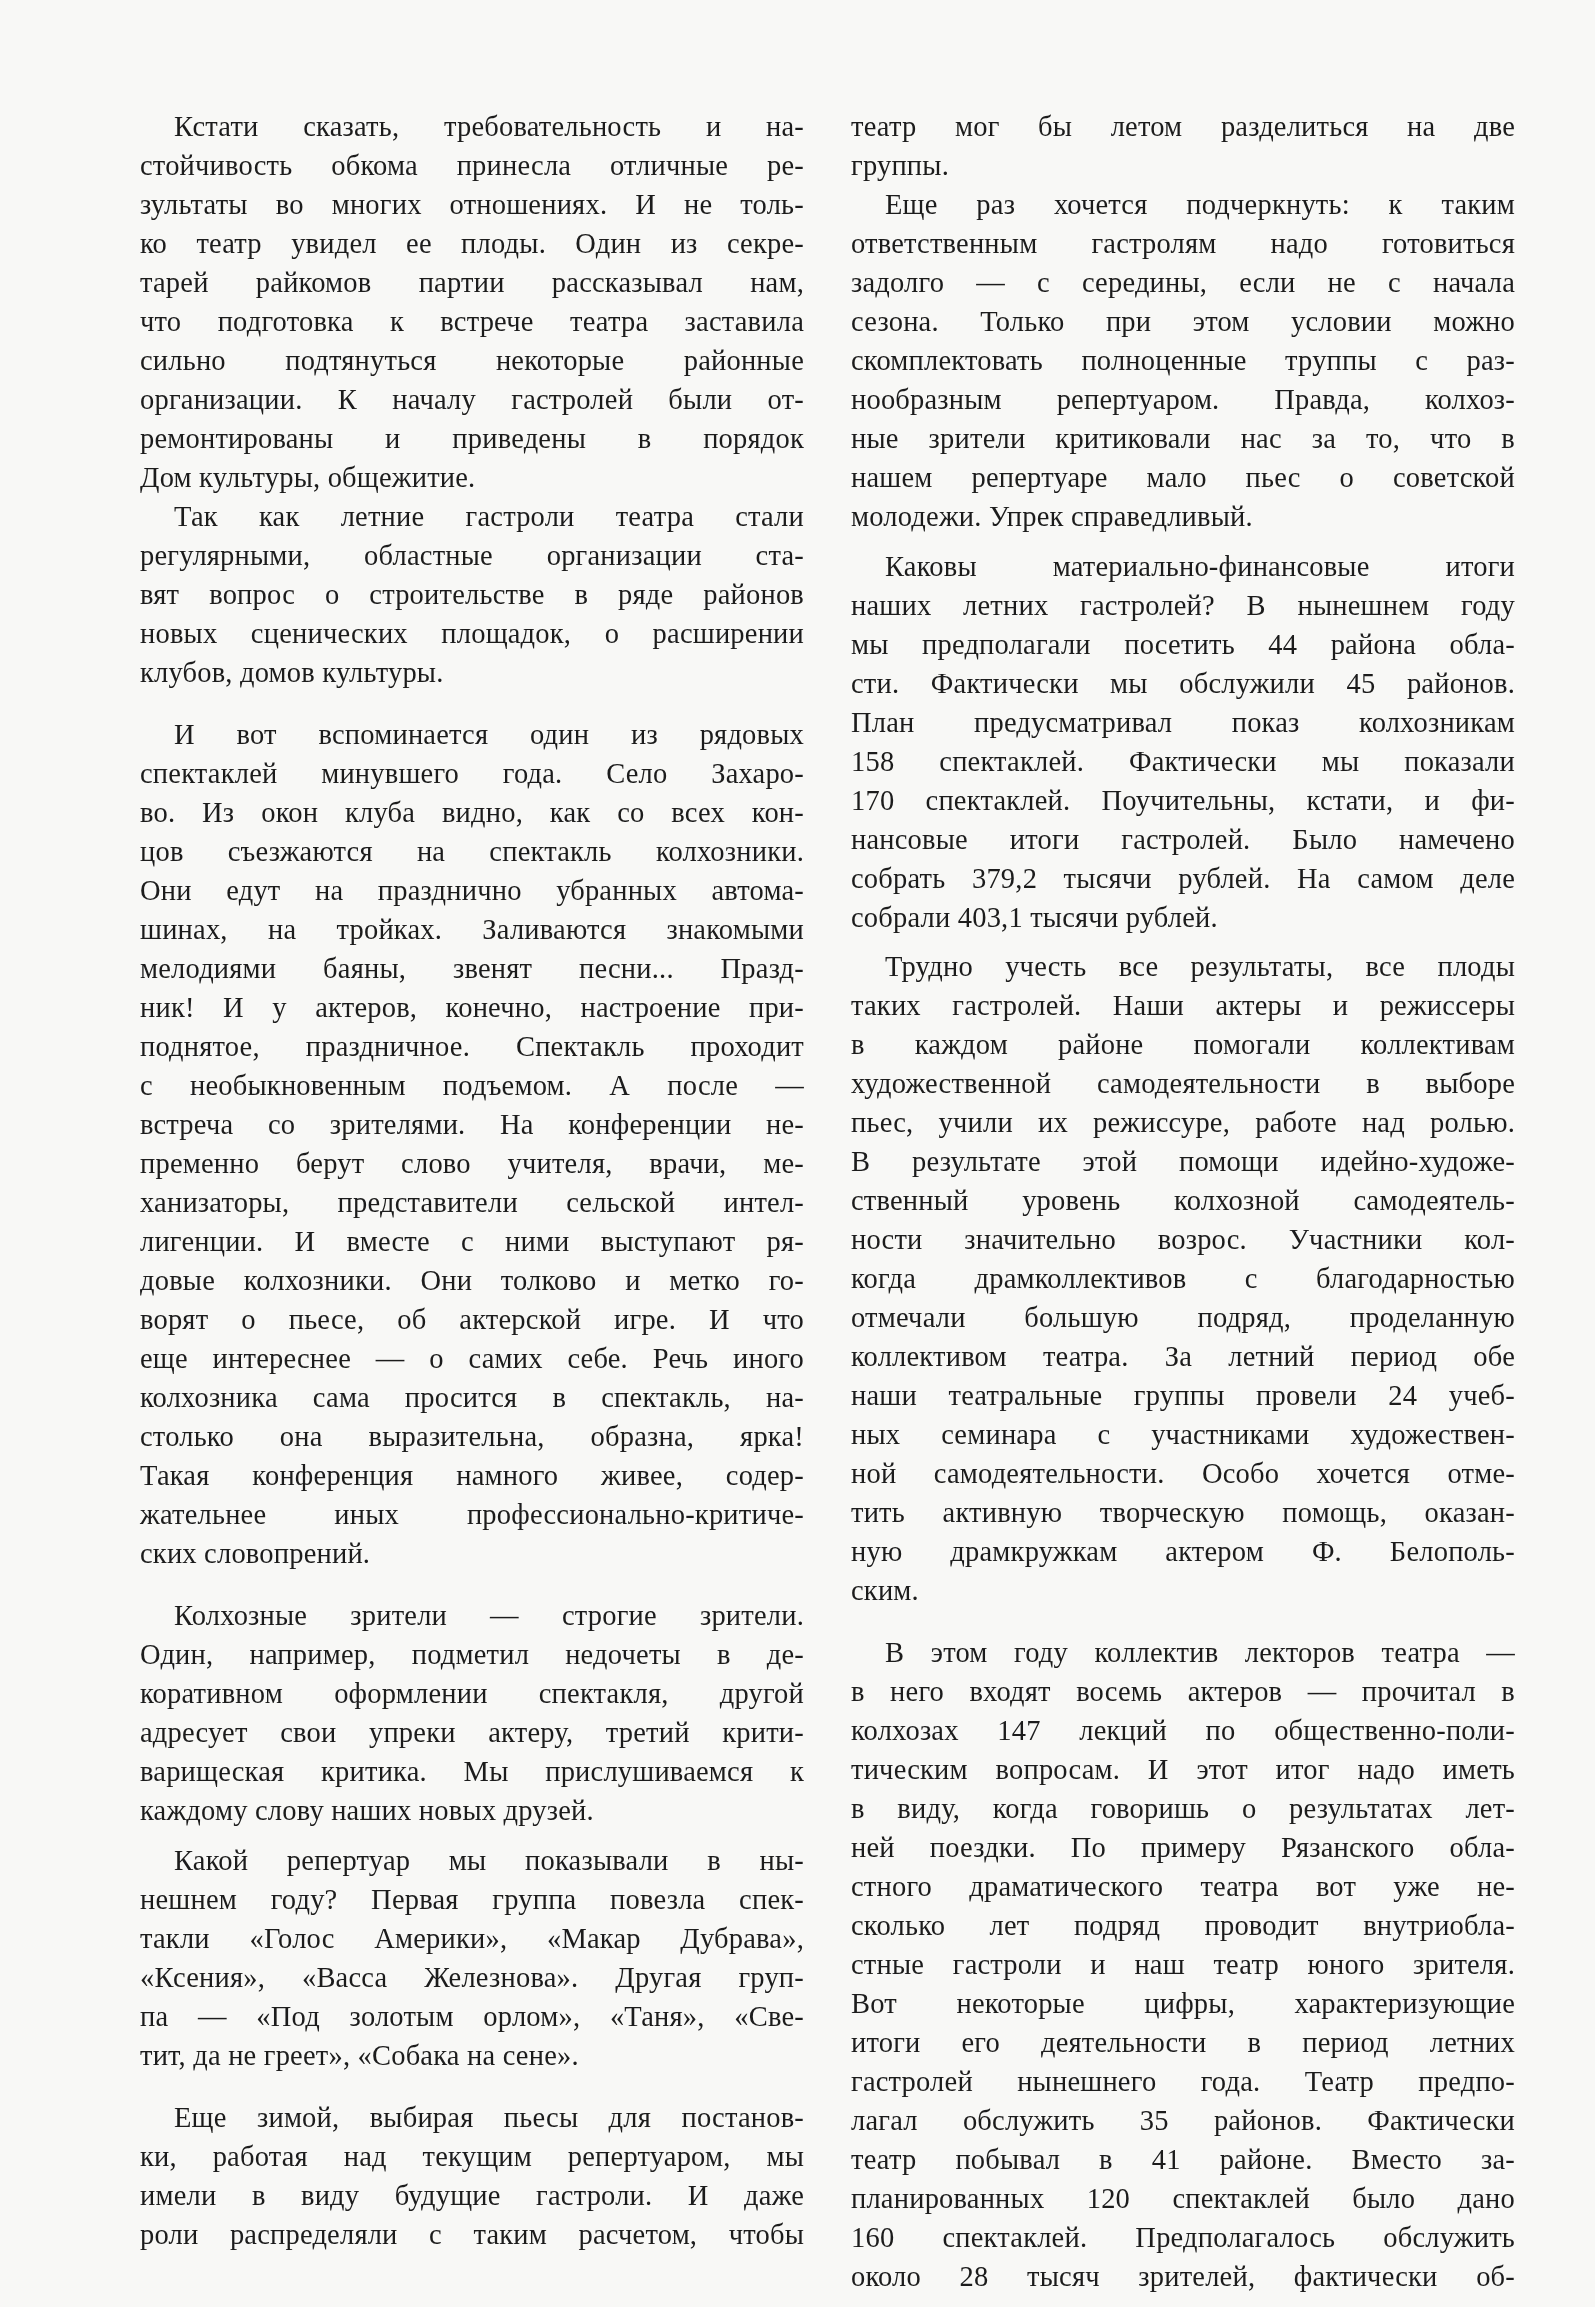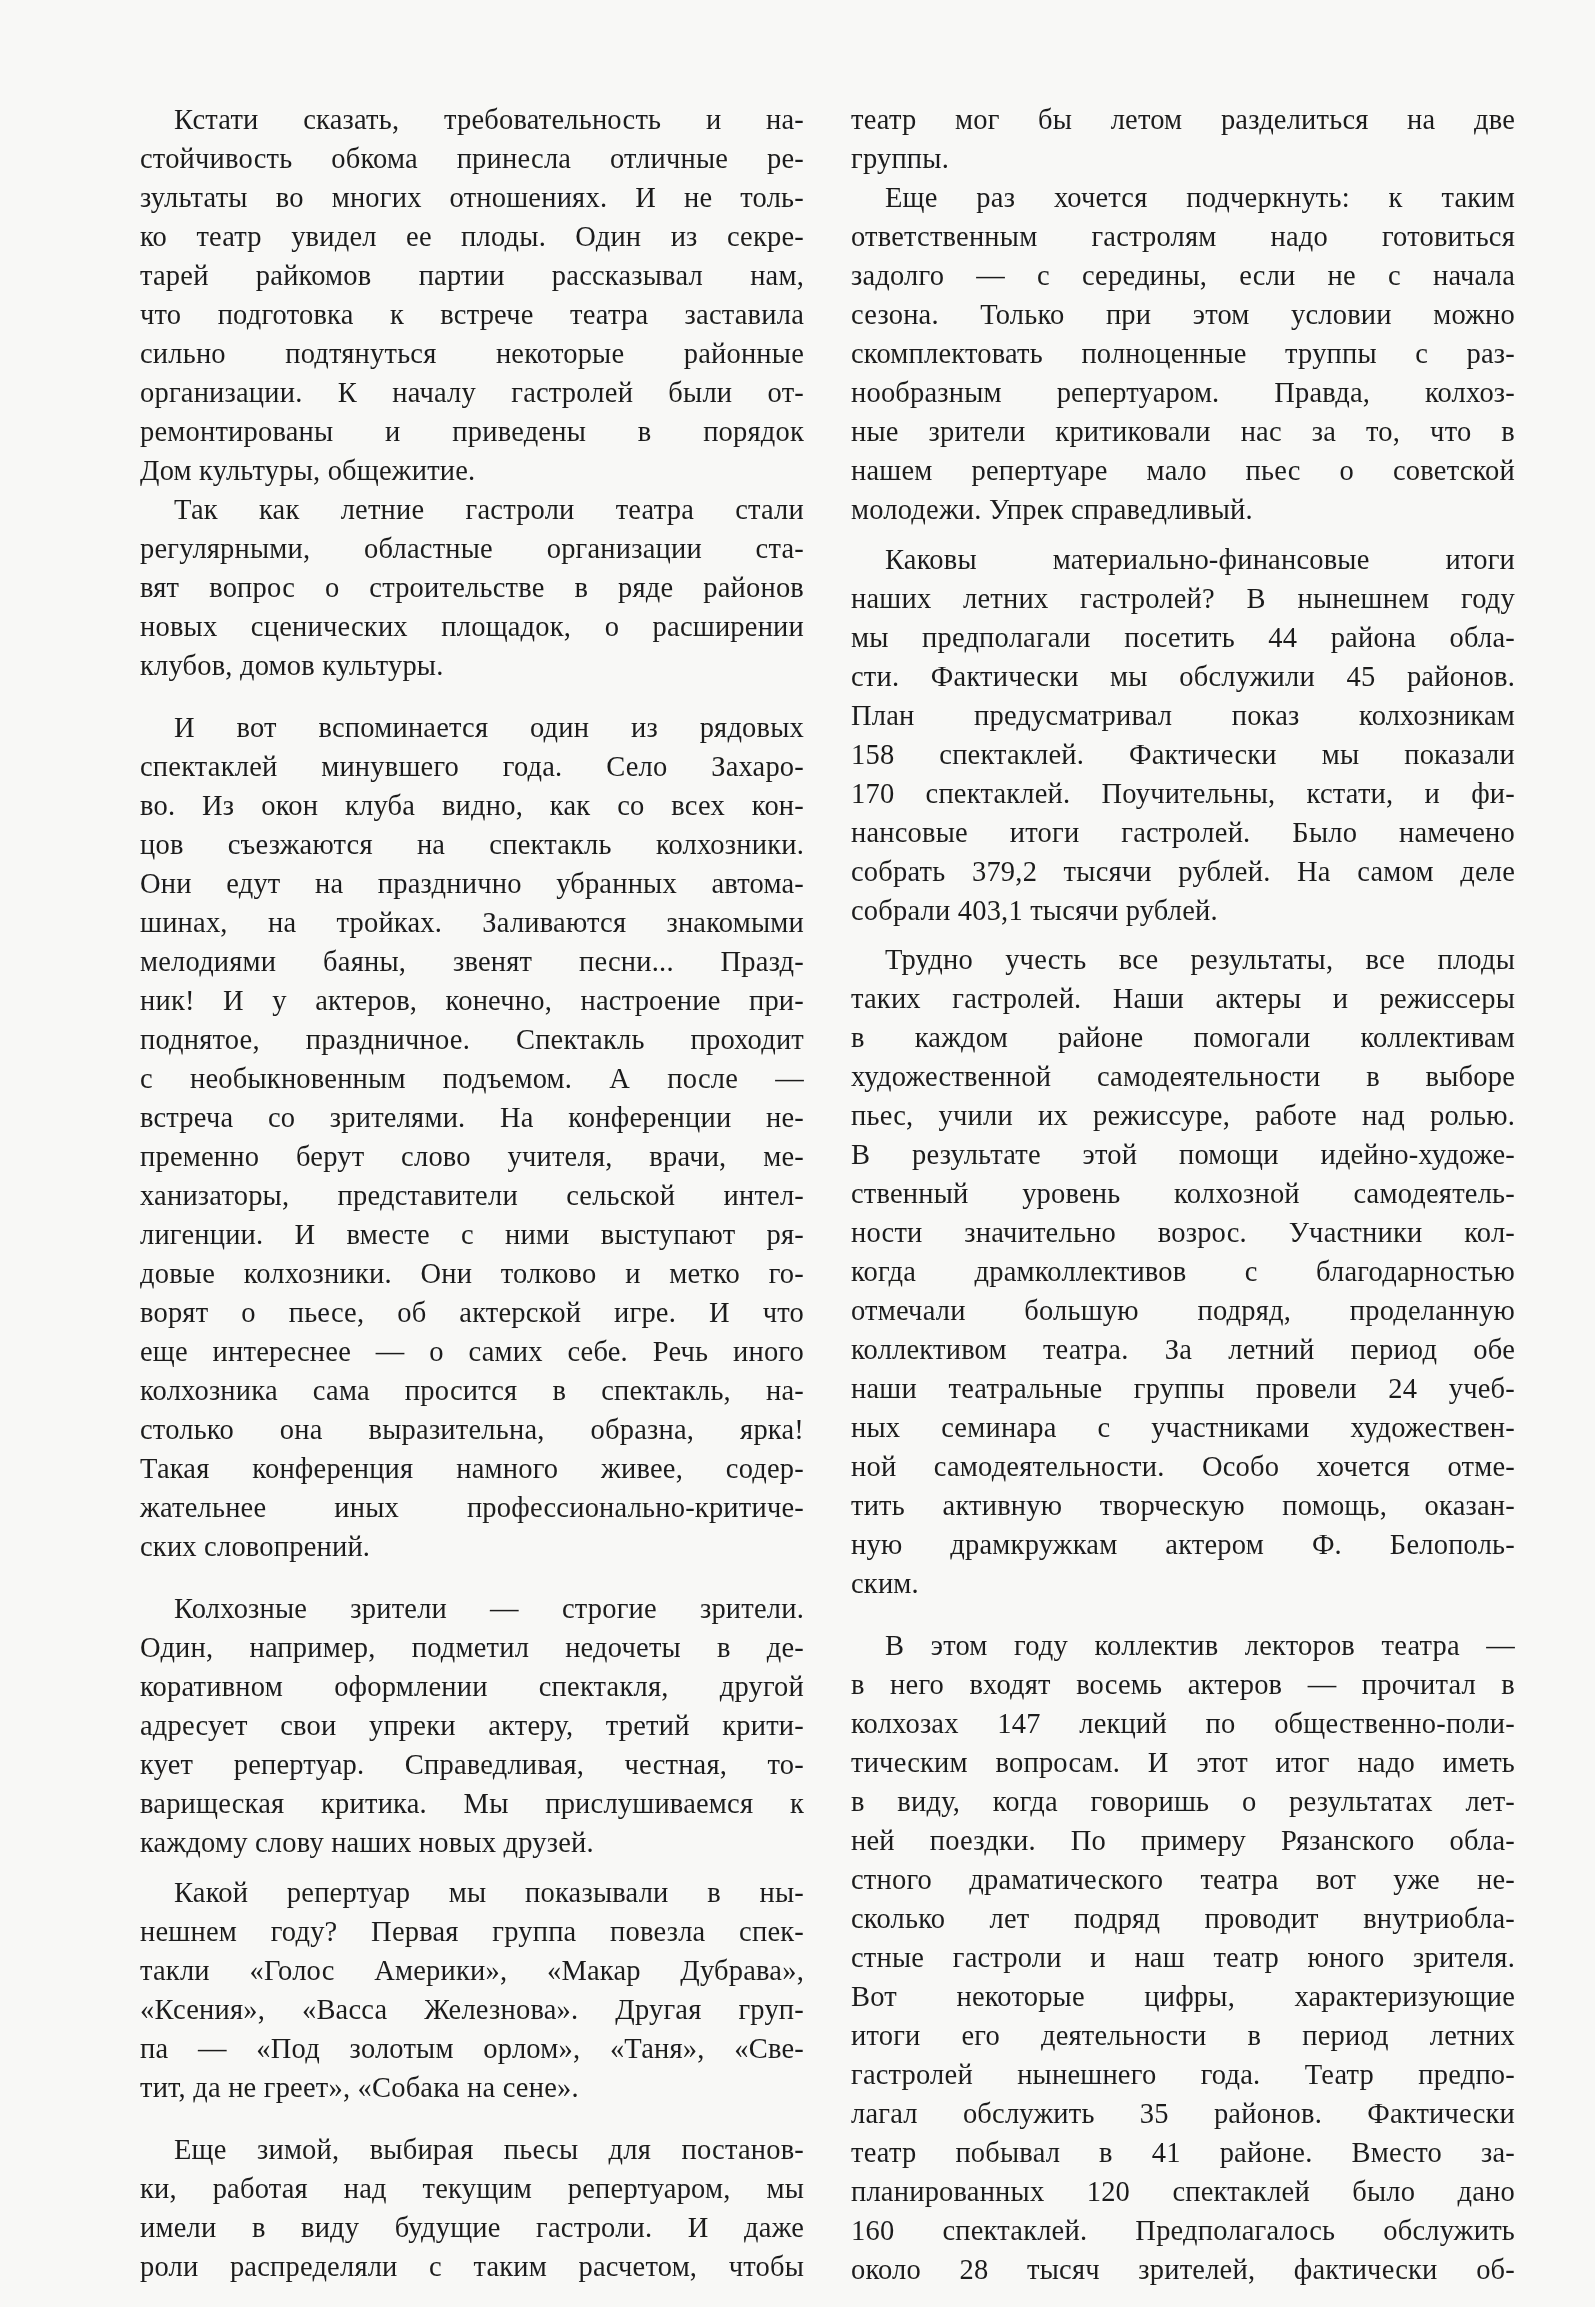--- a/index.html
+++ b/index.html
@@ -6,21 +6,21 @@
     body {
       width: 1595px;
       height: 2307px;
       background: #f8f8f6;
       position: relative;
       overflow: hidden;
       font-family: "Liberation Serif", "DejaVu Serif", serif;
       color: #1c1c1c;
     }
     .page { position: absolute; left: 0; top: 0; width: 1595px; height: 2307px; }
-    .column { position: absolute; top: 100px; width: 664px; }
+    .column { position: absolute; top: 107px; width: 664px; }
     .col-left { left: 140px; }
     .col-right { left: 851px; }
     .para { margin: 0; padding: 0; }
     .line {
       display: block;
       height: 39px;
       line-height: 39px;
       font-size: 28.5px;
       white-space: nowrap;
       text-align: justify;
@@ -87,21 +87,20 @@
       <span class="line last">ских словопрений.</span>
     </div>
 
     <div class="gap-l"></div>
 
     <div class="para">
       <span class="line indent">Колхозные зрители — строгие зрители.</span>
       <span class="line">Один, например, подметил недочеты в де-</span>
       <span class="line">коративном оформлении спектакля, другой</span>
       <span class="line">адресует свои упреки актеру, третий крити-</span>
-      <span class="line">кует репертуар. Справедливая, честная, то-</span>
       <span class="line">варищеская критика. Мы прислушиваемся к</span>
       <span class="line last">каждому слову наших новых друзей.</span>
     </div>
 
     <div class="gap-s"></div>
 
     <div class="para">
       <span class="line indent">Какой репертуар мы показывали в ны-</span>
       <span class="line">нешнем году? Первая группа повезла спек-</span>
       <span class="line">такли «Голос Америки», «Макар Дубрава»,</span>

